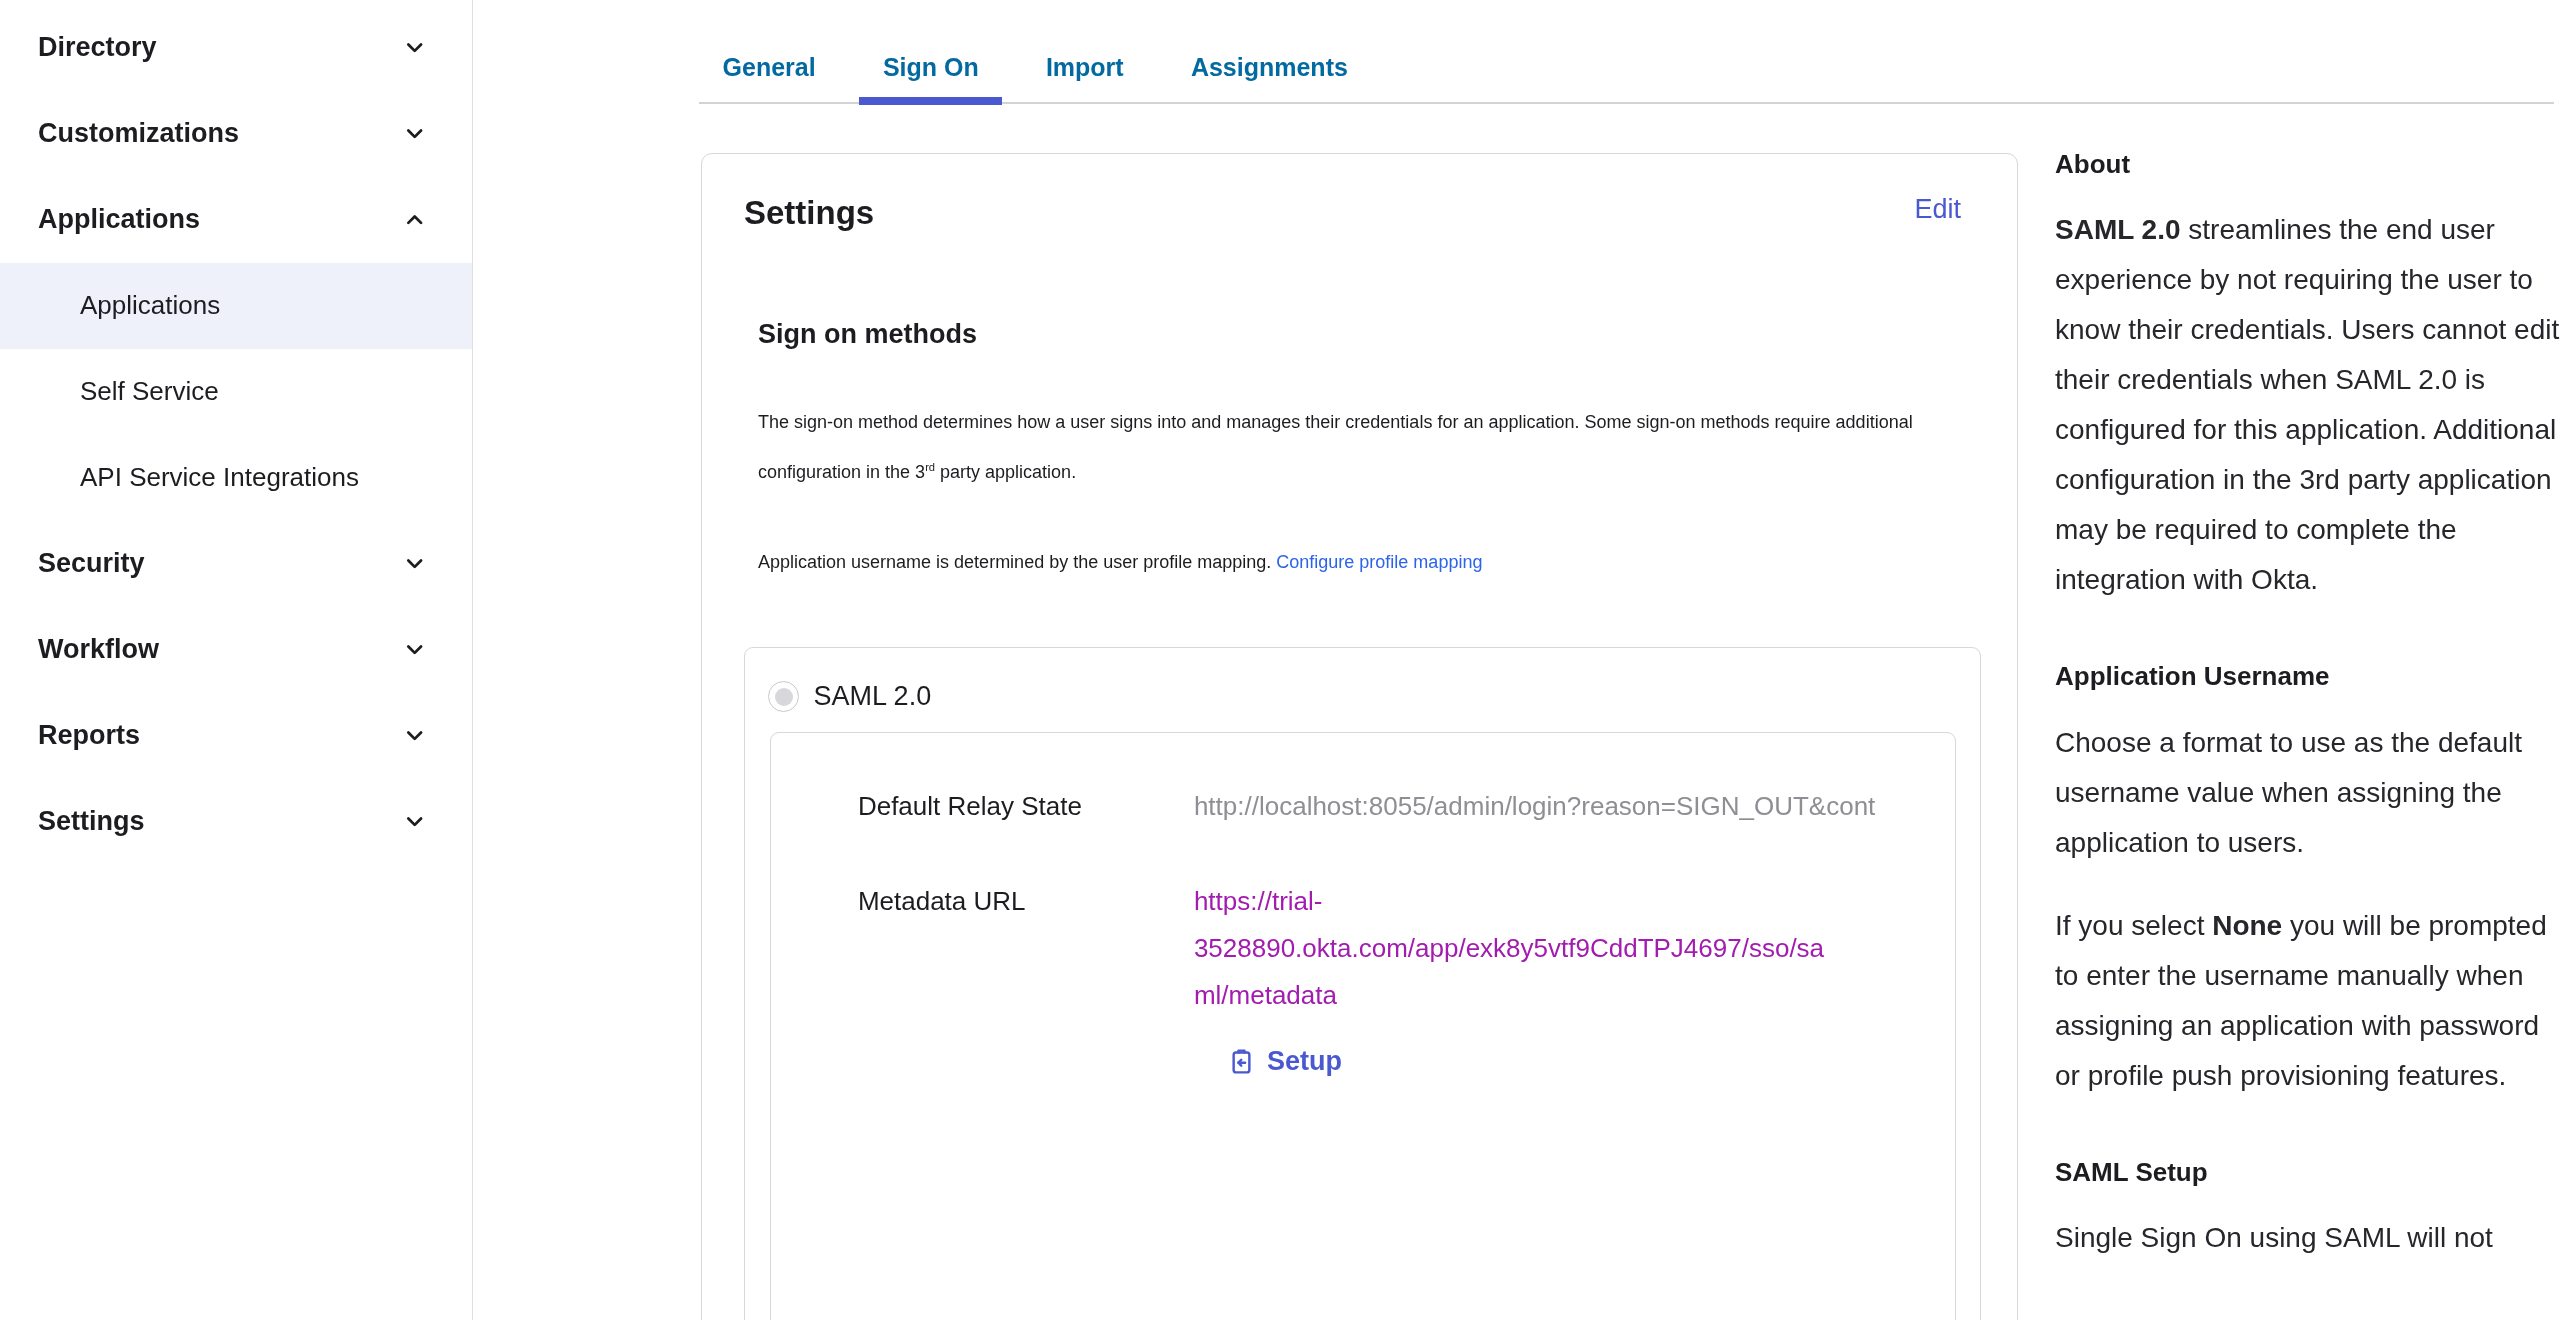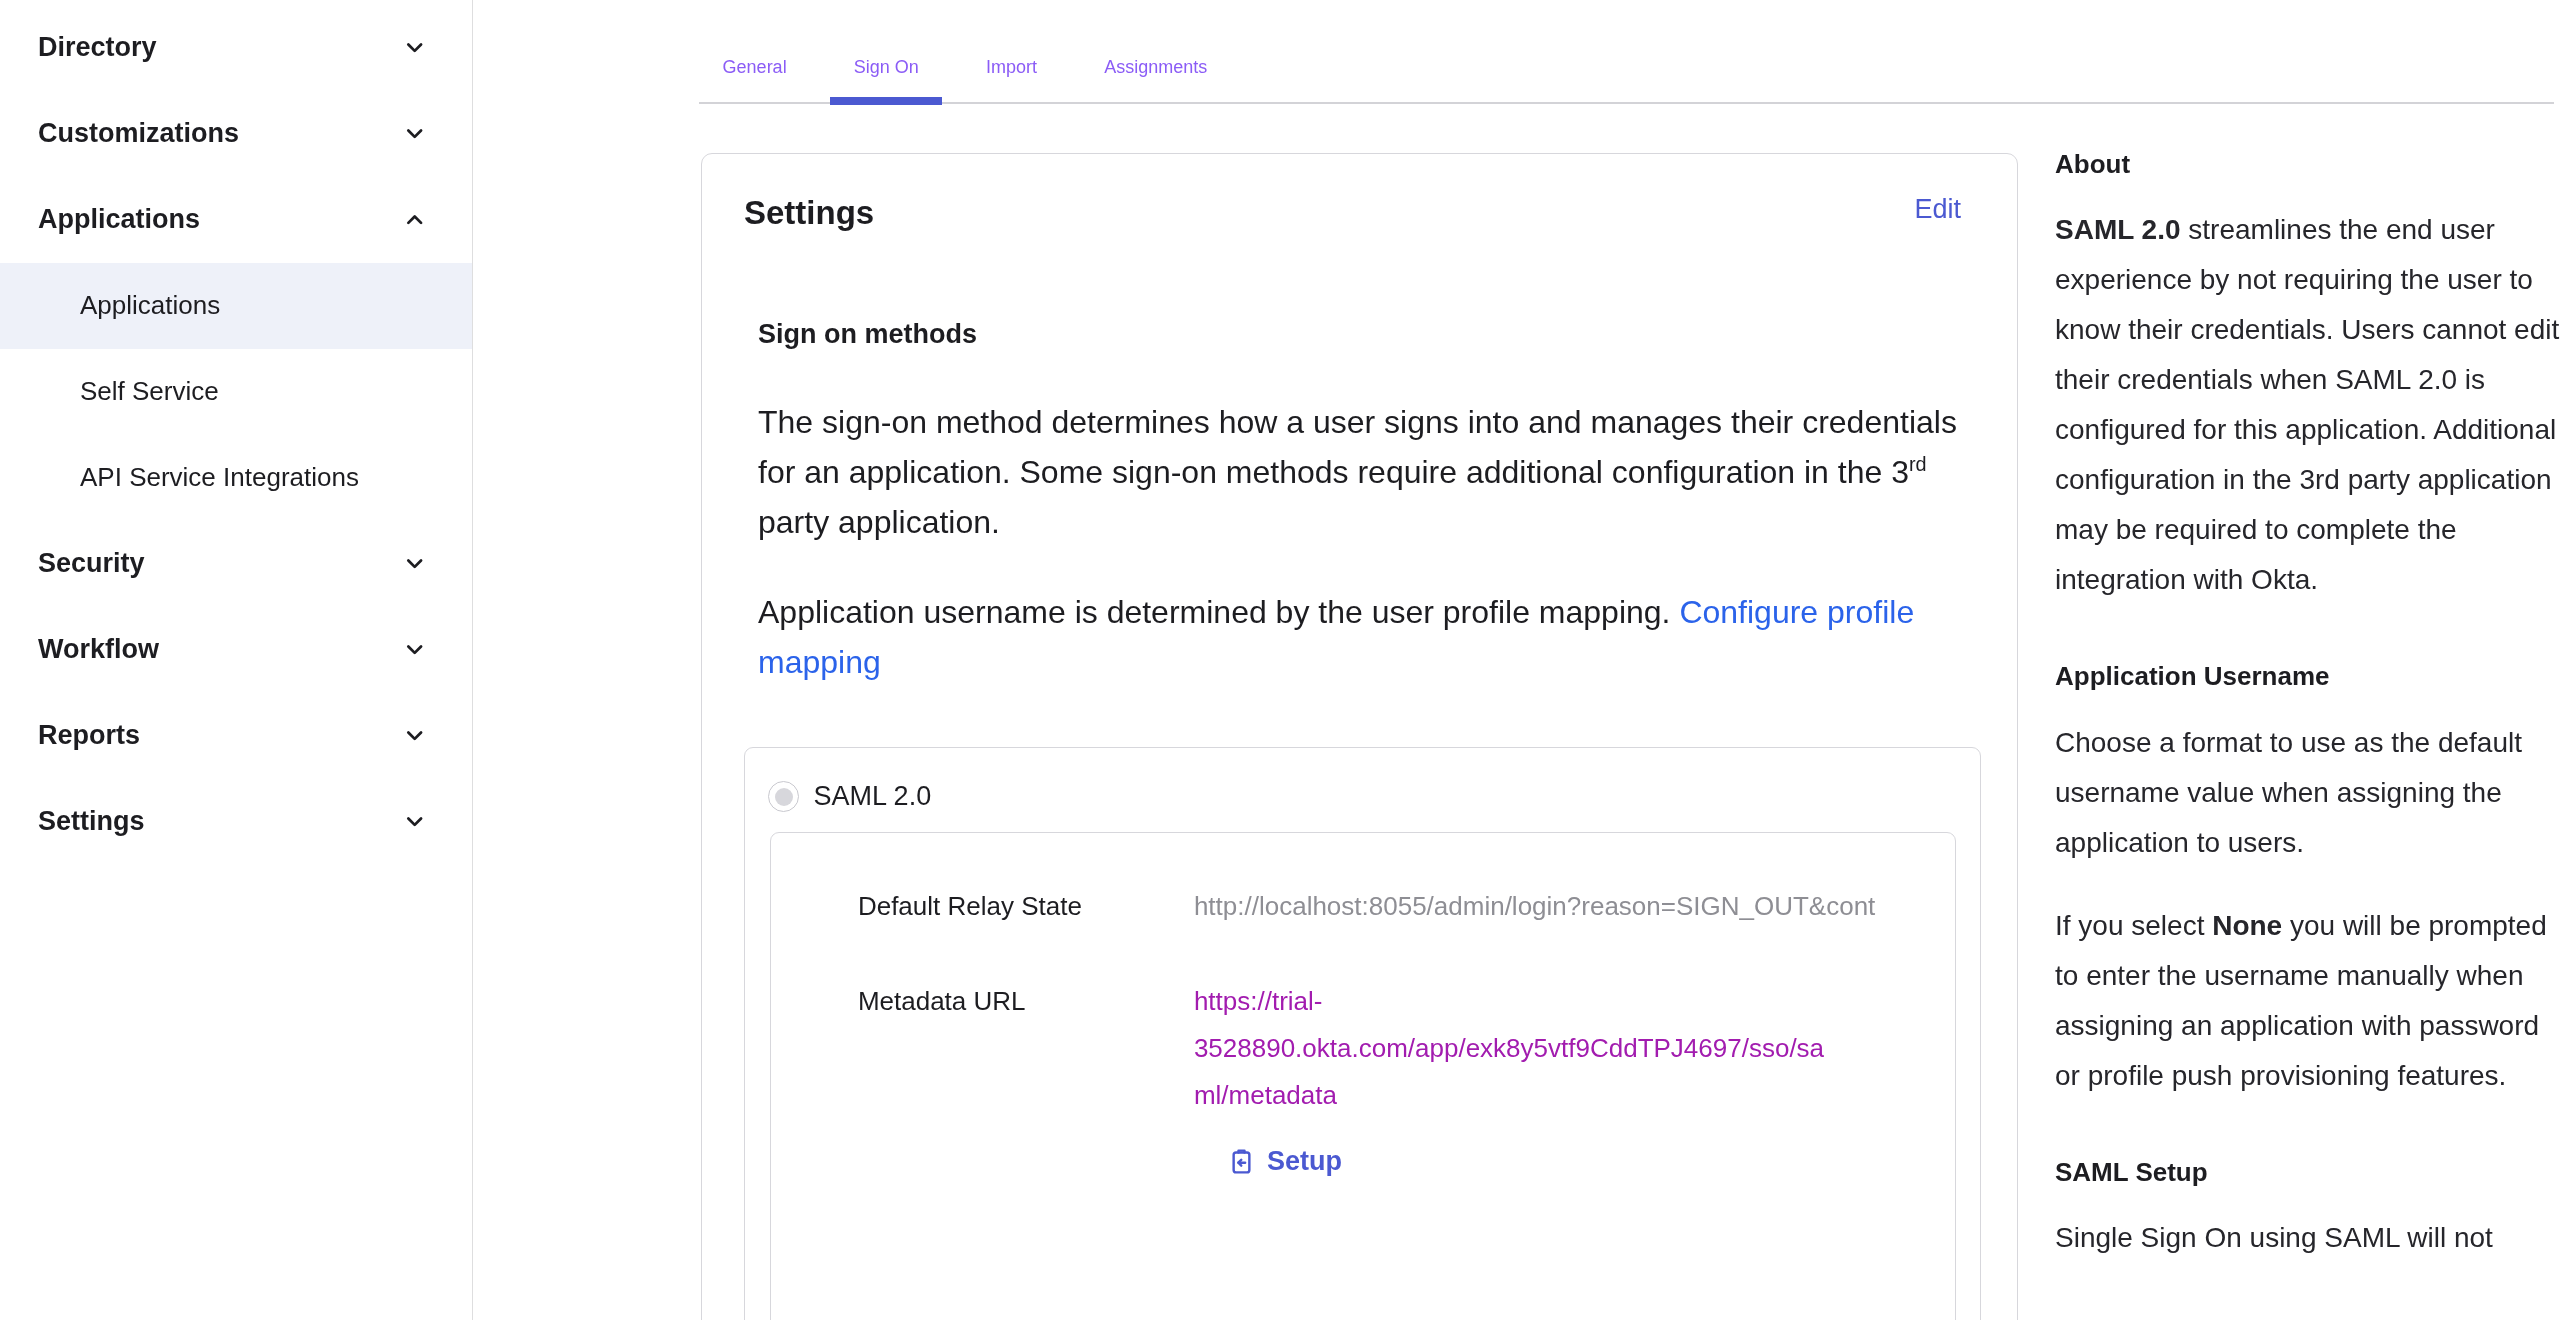--- a/index.html
+++ b/index.html
@@ -17,36 +17,36 @@
   .side-item.active { background:#eef1f9; }
   .chev { width:25.4px; height:25.4px; flex:0 0 auto; }
   .chev svg { width:25.4px; height:25.4px; stroke:#1d1d21; stroke-width:2.6;
               fill:none; stroke-linecap:round; stroke-linejoin:round; }
 
   
   .main { position:absolute; left:475px; top:0; right:0; bottom:0; }
   .tabs-row { position:absolute; left:224px; right:22px; top:0; height:104px;
               border-bottom:2.7px solid #d3d3d7; display:flex; padding-top:33px; }
   .tab { position:relative; display:flex; align-items:center; padding:0 23.6px;
-         margin-right:20px; font-size:18px; font-weight:400; color:#8b5cf6;
+         margin-right:20px; font-size:25px; font-weight:700; color:#0369a1;
          cursor:pointer; }
   .tab.active::after { content:""; position:absolute; left:0; right:0; bottom:-2.7px;
                        height:7.3px; background:#4b59d1; }
 
   
   .card { position:absolute; left:226px; top:153px; width:1317px; height:1272px;
           border:1.8px solid #d7d7dc; border-radius:11px; background:#fff; }
   .card-header { display:flex; justify-content:space-between; align-items:flex-start;
                  padding:40px 56px 0 42px; }
   .card-title { font-size:33px; font-weight:700; }
   .link-indigo { color:#4b59d1; font-size:27px; font-weight:400; cursor:pointer;
                  text-decoration:none; }
   .card-body { padding:0 56px; }
   .section-title { font-size:27px; font-weight:700; margin-top:87px; }
-  .para { font-size:32px; line-height:50px; margin-top:47px; color:#1d1d21; }
+  .para { font-size:18px; line-height:50px; margin-top:47px; color:#1d1d21; }
   .para sup { font-size:0.62em; vertical-align:super; line-height:0; }
   .link-blue { color:#2b63ea; cursor:pointer; text-decoration:none; }
 
   .radio-box { margin:60px 0 0 42px; width:1237px; height:727px;
                border:1.8px solid #d7d7dc; border-radius:9px; background:#fff; }
   .radio-row { display:flex; align-items:center; padding:33px 0 0 23.6px; }
   .radio { width:31px; height:31px; border-radius:50%; border:1.8px solid #c9c9cf;
            background:#fff; position:relative; flex:0 0 auto; }
   .radio::after { content:""; position:absolute; left:50%; top:50%; width:18px;
                   height:18px; border-radius:50%; background:#d7d7dc;

